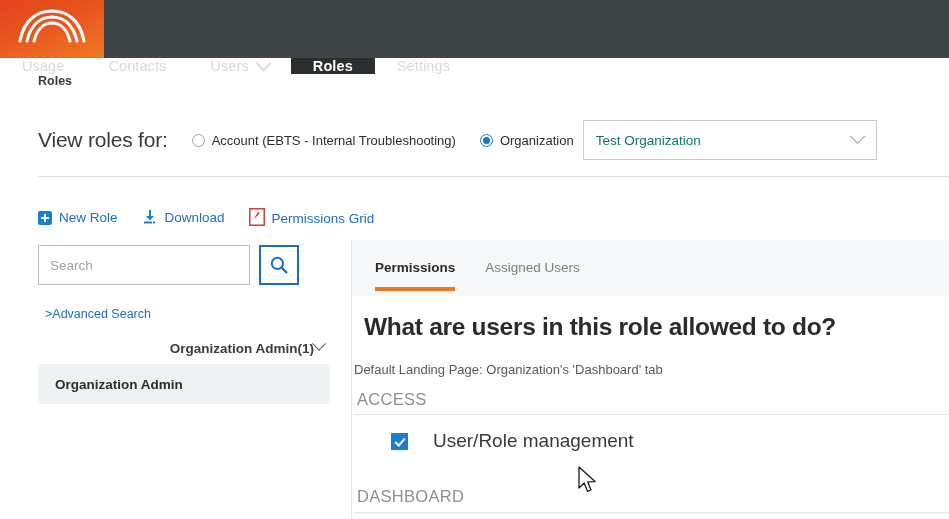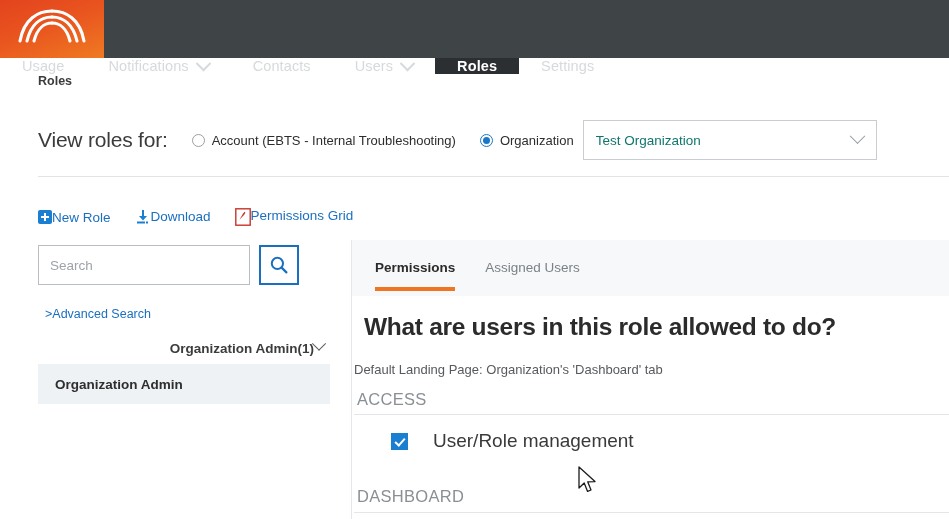--- a/index.html
+++ b/index.html
@@ -168,21 +168,22 @@
   
   .actions {
     position: absolute;
     left: 38px; top: 208px;
     display: flex;
     align-items: center;
     gap: 24px;
   }
   .action {
     display: flex;
-    align-items: flex-start;
+    align-items: flex-end;
+    gap: 7px;
     color: #1b6fc0;
     font-size: 13.5px;
     cursor: pointer;
     white-space: nowrap;
   }
   .ico-plus {
     width: 14px; height: 14px;
     background: #1b7fd1;
     border-radius: 2px;
     position: relative;
@@ -419,24 +420,20 @@
           <path d="M68 32 C 64 10, 50 2, 36 2"></path>
           <path d="M61 32 C 57 15, 47 8, 36 8"></path>
           <path d="M54 32 C 51 20, 44 14, 36 14"></path>
         </g>
       </svg>
     </div>
 
     <div class="nav-items">
       <div class="nav-item">
         <span>Usage</span>
-      </div>
-      <div class="nav-item">
-        <span>Notifications</span>
-        <span class="caret"></span>
       </div>
       <div class="nav-item">
         <span>Contacts</span>
       </div>
       <div class="nav-item">
         <span>Users</span>
         <span class="caret"></span>
       </div>
       <div class="nav-item active">
         <span>Roles</span>

